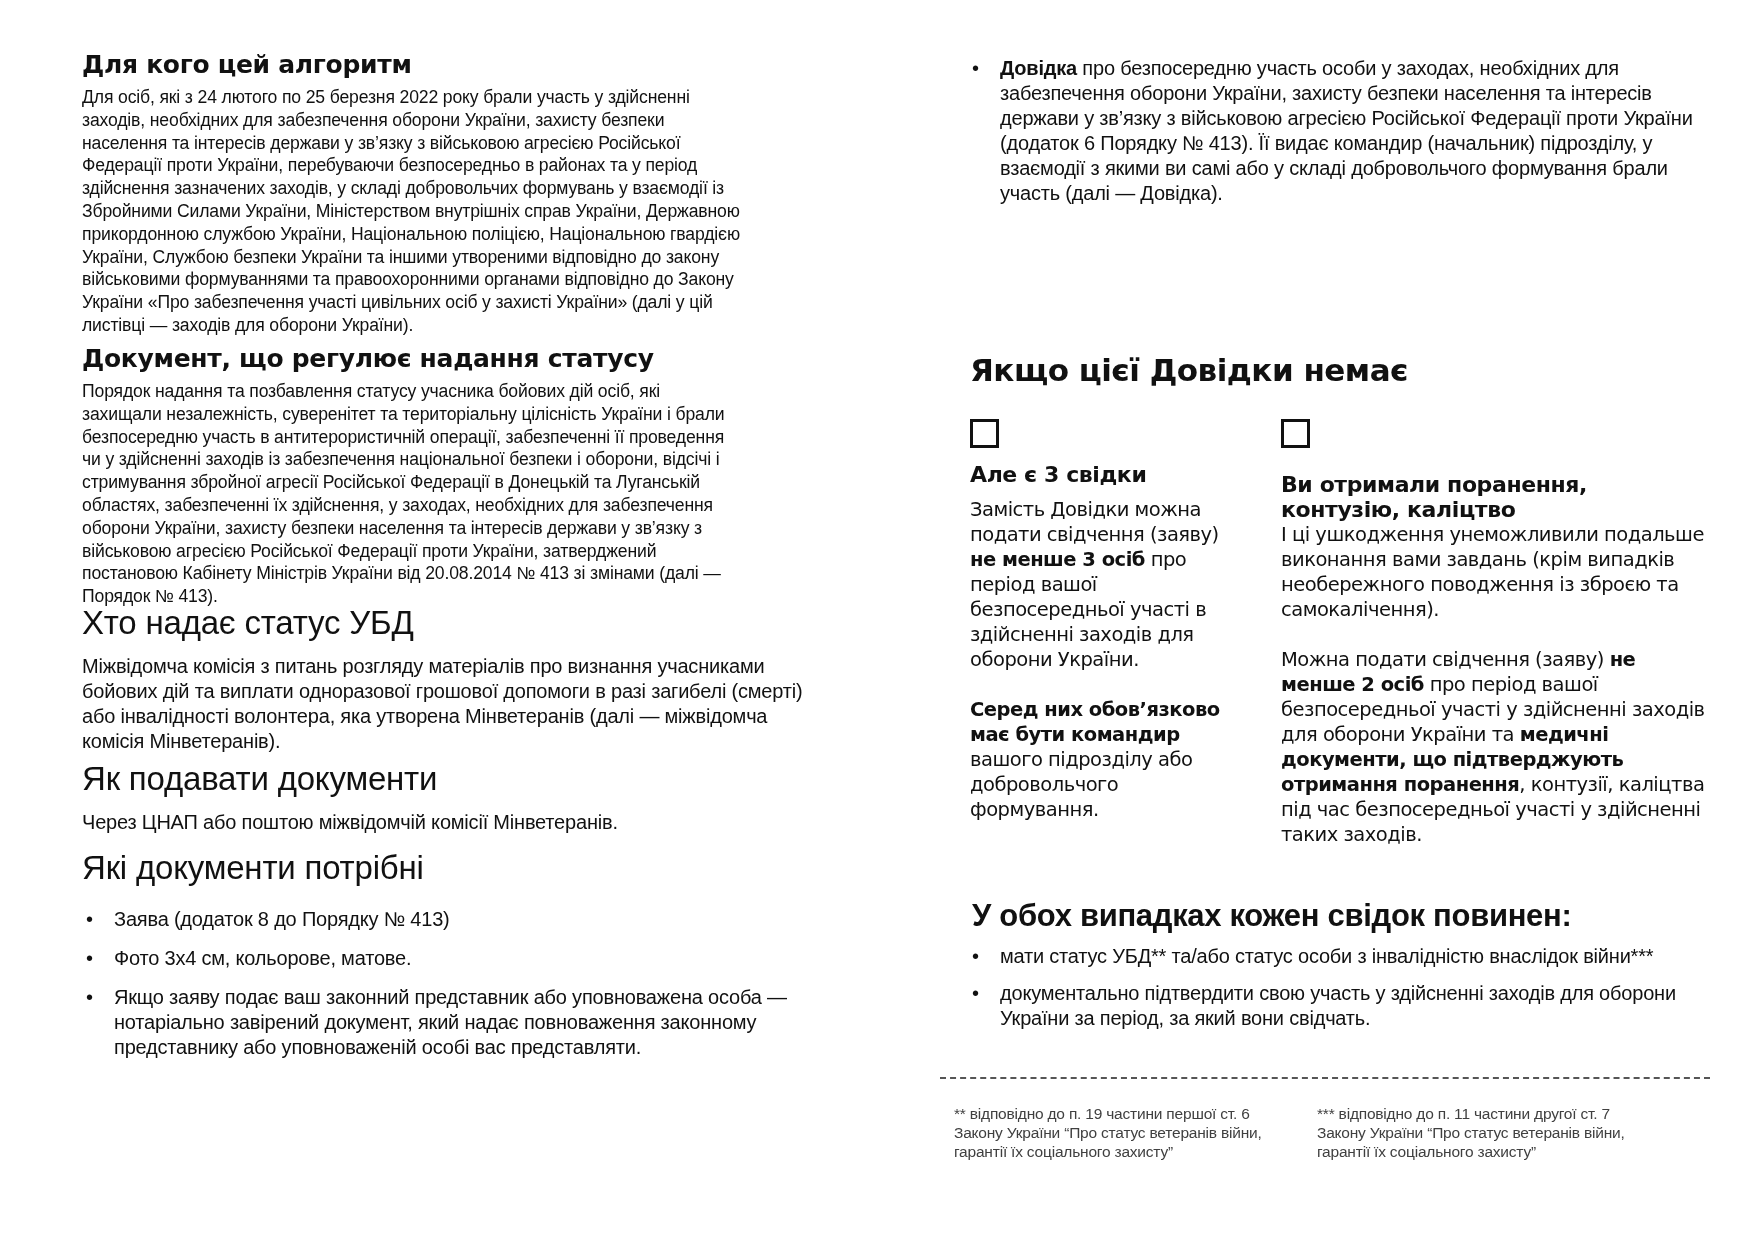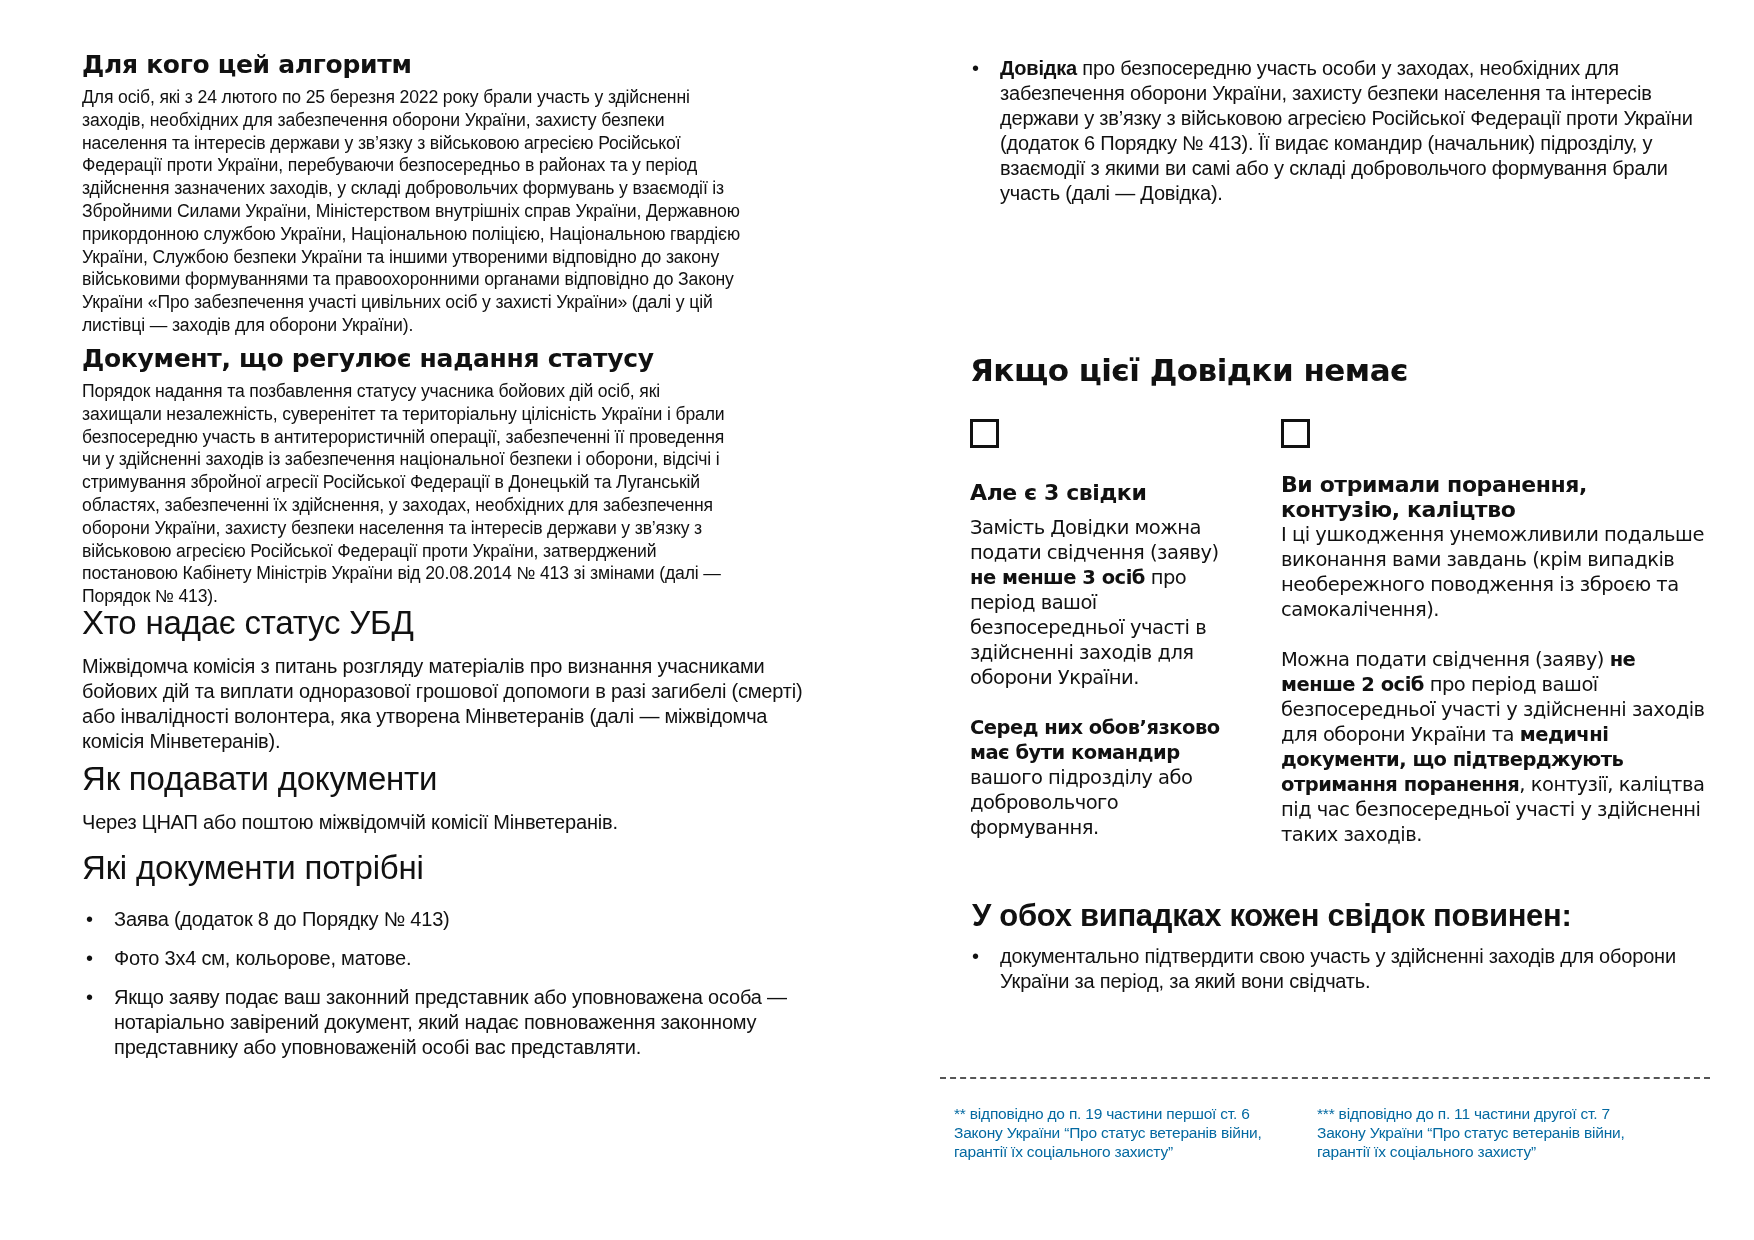--- a/index.html
+++ b/index.html
@@ -14,21 +14,21 @@
   ul.bul { list-style: none; margin: 0; padding: 0; }
   ul.bul li { position: relative; padding-left: 32px; font-size: 20px; line-height: 25px; letter-spacing: -0.2px; }
   ul.bul li::before { content: "•"; position: absolute; left: 4px; top: 0; font-size: 20px; }
   .b { font-weight: bold; }
   .heavy { font-family: "DejaVu Sans", sans-serif; font-weight: bold; }
   .checkbox { width: 29px; height: 29px; border: 3px solid #111; box-sizing: border-box; background: #fff; }
   .col-text { font-family: "DejaVu Sans", sans-serif; font-size: 19.5px; line-height: 25px; margin: 0; letter-spacing: -0.5px; }
   .col-text .b { font-family: "DejaVu Sans", sans-serif; }
   .col-h { font-family: "DejaVu Sans", sans-serif; font-weight: bold; font-size: 22px; line-height: 25px; margin: 0; letter-spacing: -0.4px; }
   .dash { position: absolute; left: 940px; top: 1077px; width: 770px; height: 0; border-top: 2px dashed #555; }
-  .fn { position: absolute; font-family: "Liberation Sans", sans-serif; font-size: 15.5px; line-height: 19px; color: #0369a1; letter-spacing: -0.2px; }
+  .fn { position: absolute; font-family: "Liberation Sans", sans-serif; font-size: 15.5px; line-height: 19px; color: #404040; letter-spacing: -0.2px; }
 </style>
 </head>
 <body>
 
 <div class="page left">
   <h2 class="small" style="position:absolute; top:50px; left:0; width:740px;">Для кого цей алгоритм</h2>
   <p class="small" style="position:absolute; top:86px; left:0; width:660px;">Для осіб, які з 24 лютого по 25 березня 2022 року брали участь у здійсненні заходів, необхідних для забезпечення оборони України, захисту безпеки населення та інтересів держави у зв’язку з військовою агресією Російської Федерації проти України, перебуваючи безпосередньо в районах та у період здійснення зазначених заходів, у складі добровольчих формувань у взаємодії із Збройними Силами України, Міністерством внутрішніх справ України, Державною прикордонною службою України, Національною поліцією, Національною гвардією України, Службою безпеки України та іншими утвореними відповідно до закону військовими формуваннями та правоохоронними органами відповідно до Закону України «Про забезпечення участі цивільних осіб у захисті України» (далі у цій листівці — заходів для оборони України).</p>
 
   <h2 class="small" style="position:absolute; top:344px; left:0; width:740px;">Документ, що регулює надання статусу</h2>
   <p class="small" style="position:absolute; top:380px; left:0; width:660px;">Порядок надання та позбавлення статусу учасника бойових дій осіб, які захищали незалежність, суверенітет та територіальну цілісність України і брали безпосередню участь в антитерористичній операції, забезпеченні її проведення чи у здійсненні заходів із забезпечення національної безпеки і оборони, відсічі і стримування збройної агресії Російської Федерації в Донецькій та Луганській областях, забезпеченні їх здійснення, у заходах, необхідних для забезпечення оборони України, захисту безпеки населення та інтересів держави у зв’язку з військовою агресією Російської Федерації проти України, затверджений постановою Кабінету Міністрів України від 20.08.2014 № 413 зі змінами (далі — Порядок № 413).</p>
@@ -49,34 +49,35 @@
 
 <div class="page right">
   <ul class="bul" style="position:absolute; top:56px; left:-2px; width:745px;">
     <li><span class="b">Довідка</span><span> про безпосередню участь особи у заходах, необхідних для забезпечення оборони України, захисту безпеки населення та інтересів держави у зв’язку з військовою агресією Російської Федерації проти України (додаток 6 Порядку № 413). Її видає командир (начальник) підрозділу, у взаємодії з якими ви самі або у складі добровольчого формування брали участь (далі — Довідка).</span></li>
   </ul>
 
   <h2 class="heavy" style="position:absolute; top:352px; left:0; margin:0; font-size:31px; letter-spacing:-0.5px; width:740px;">Якщо цієї Довідки немає</h2>
 
   <div style="position:absolute; top:419px; left:0; width:270px;">
     <div class="checkbox"></div>
-    <h3 class="col-h" style="margin-top:32px;">Але є 3 свідки</h3>
+    <h3 class="col-h" style="margin-top:14px;">Але є 3 свідки</h3>
     <p class="col-text" style="margin-top:10px;"><span>Замість Довідки можна подати свідчення (заяву) </span><span class="b">не менше 3 осіб</span><span> про період вашої безпосередньої участі в здійсненні заходів для оборони України.</span></p>
     <p class="col-text" style="margin-top:25px;"><span class="b">Серед них обов’язково має бути командир</span><span> вашого підрозділу або добровольчого формування.</span></p>
   </div>
 
   <div style="position:absolute; top:419px; left:311px; width:430px;">
     <div class="checkbox"></div>
     <h3 class="col-h" style="margin-top:24px; width:360px;">Ви отримали поранення, контузію, каліцтво</h3>
     <p class="col-text" style="">І ці ушкодження унеможливили подальше виконання вами завдань (крім випадків необережного поводження із зброєю та самокалічення).</p>
     <p class="col-text" style="margin-top:25px;"><span>Можна подати свідчення (заяву) </span><span class="b">не менше 2 осіб</span><span> про період вашої безпосередньої участі у здійсненні заходів для оборони України та </span><span class="b">медичні документи, що підтверджують отримання поранення</span><span>, контузії, каліцтва під час безпосередньої участі у здійсненні таких заходів.</span></p>
   </div>
 
   <h3 style="position:absolute; top:898px; left:2px; margin:0; font-family:'Liberation Sans', sans-serif; font-weight:bold; font-size:31px; letter-spacing:-0.3px;">У обох випадках кожен свідок повинен:</h3>
   <ul class="bul" style="position:absolute; top:944px; left:-2px; width:720px;">
+    <li style="margin-bottom:12px;">мати статус УБД** та/або статус особи з інвалідністю внаслідок війни***</li>
     <li>документально підтвердити свою участь у здійсненні заходів для оборони України за період, за який вони свідчать.</li>
   </ul>
 </div>
 
 <div class="dash"></div>
 
 <div class="fn" style="left:954px; top:1104px; width:340px;">** відповідно до п. 19 частини першої ст. 6 Закону України “Про статус ветеранів війни, гарантії їх соціального захисту”</div>
 <div class="fn" style="left:1317px; top:1104px; width:340px;">*** відповідно до п. 11 частини другої ст. 7 Закону України “Про статус ветеранів війни, гарантії їх соціального захисту”</div>
 
 </body></html>

